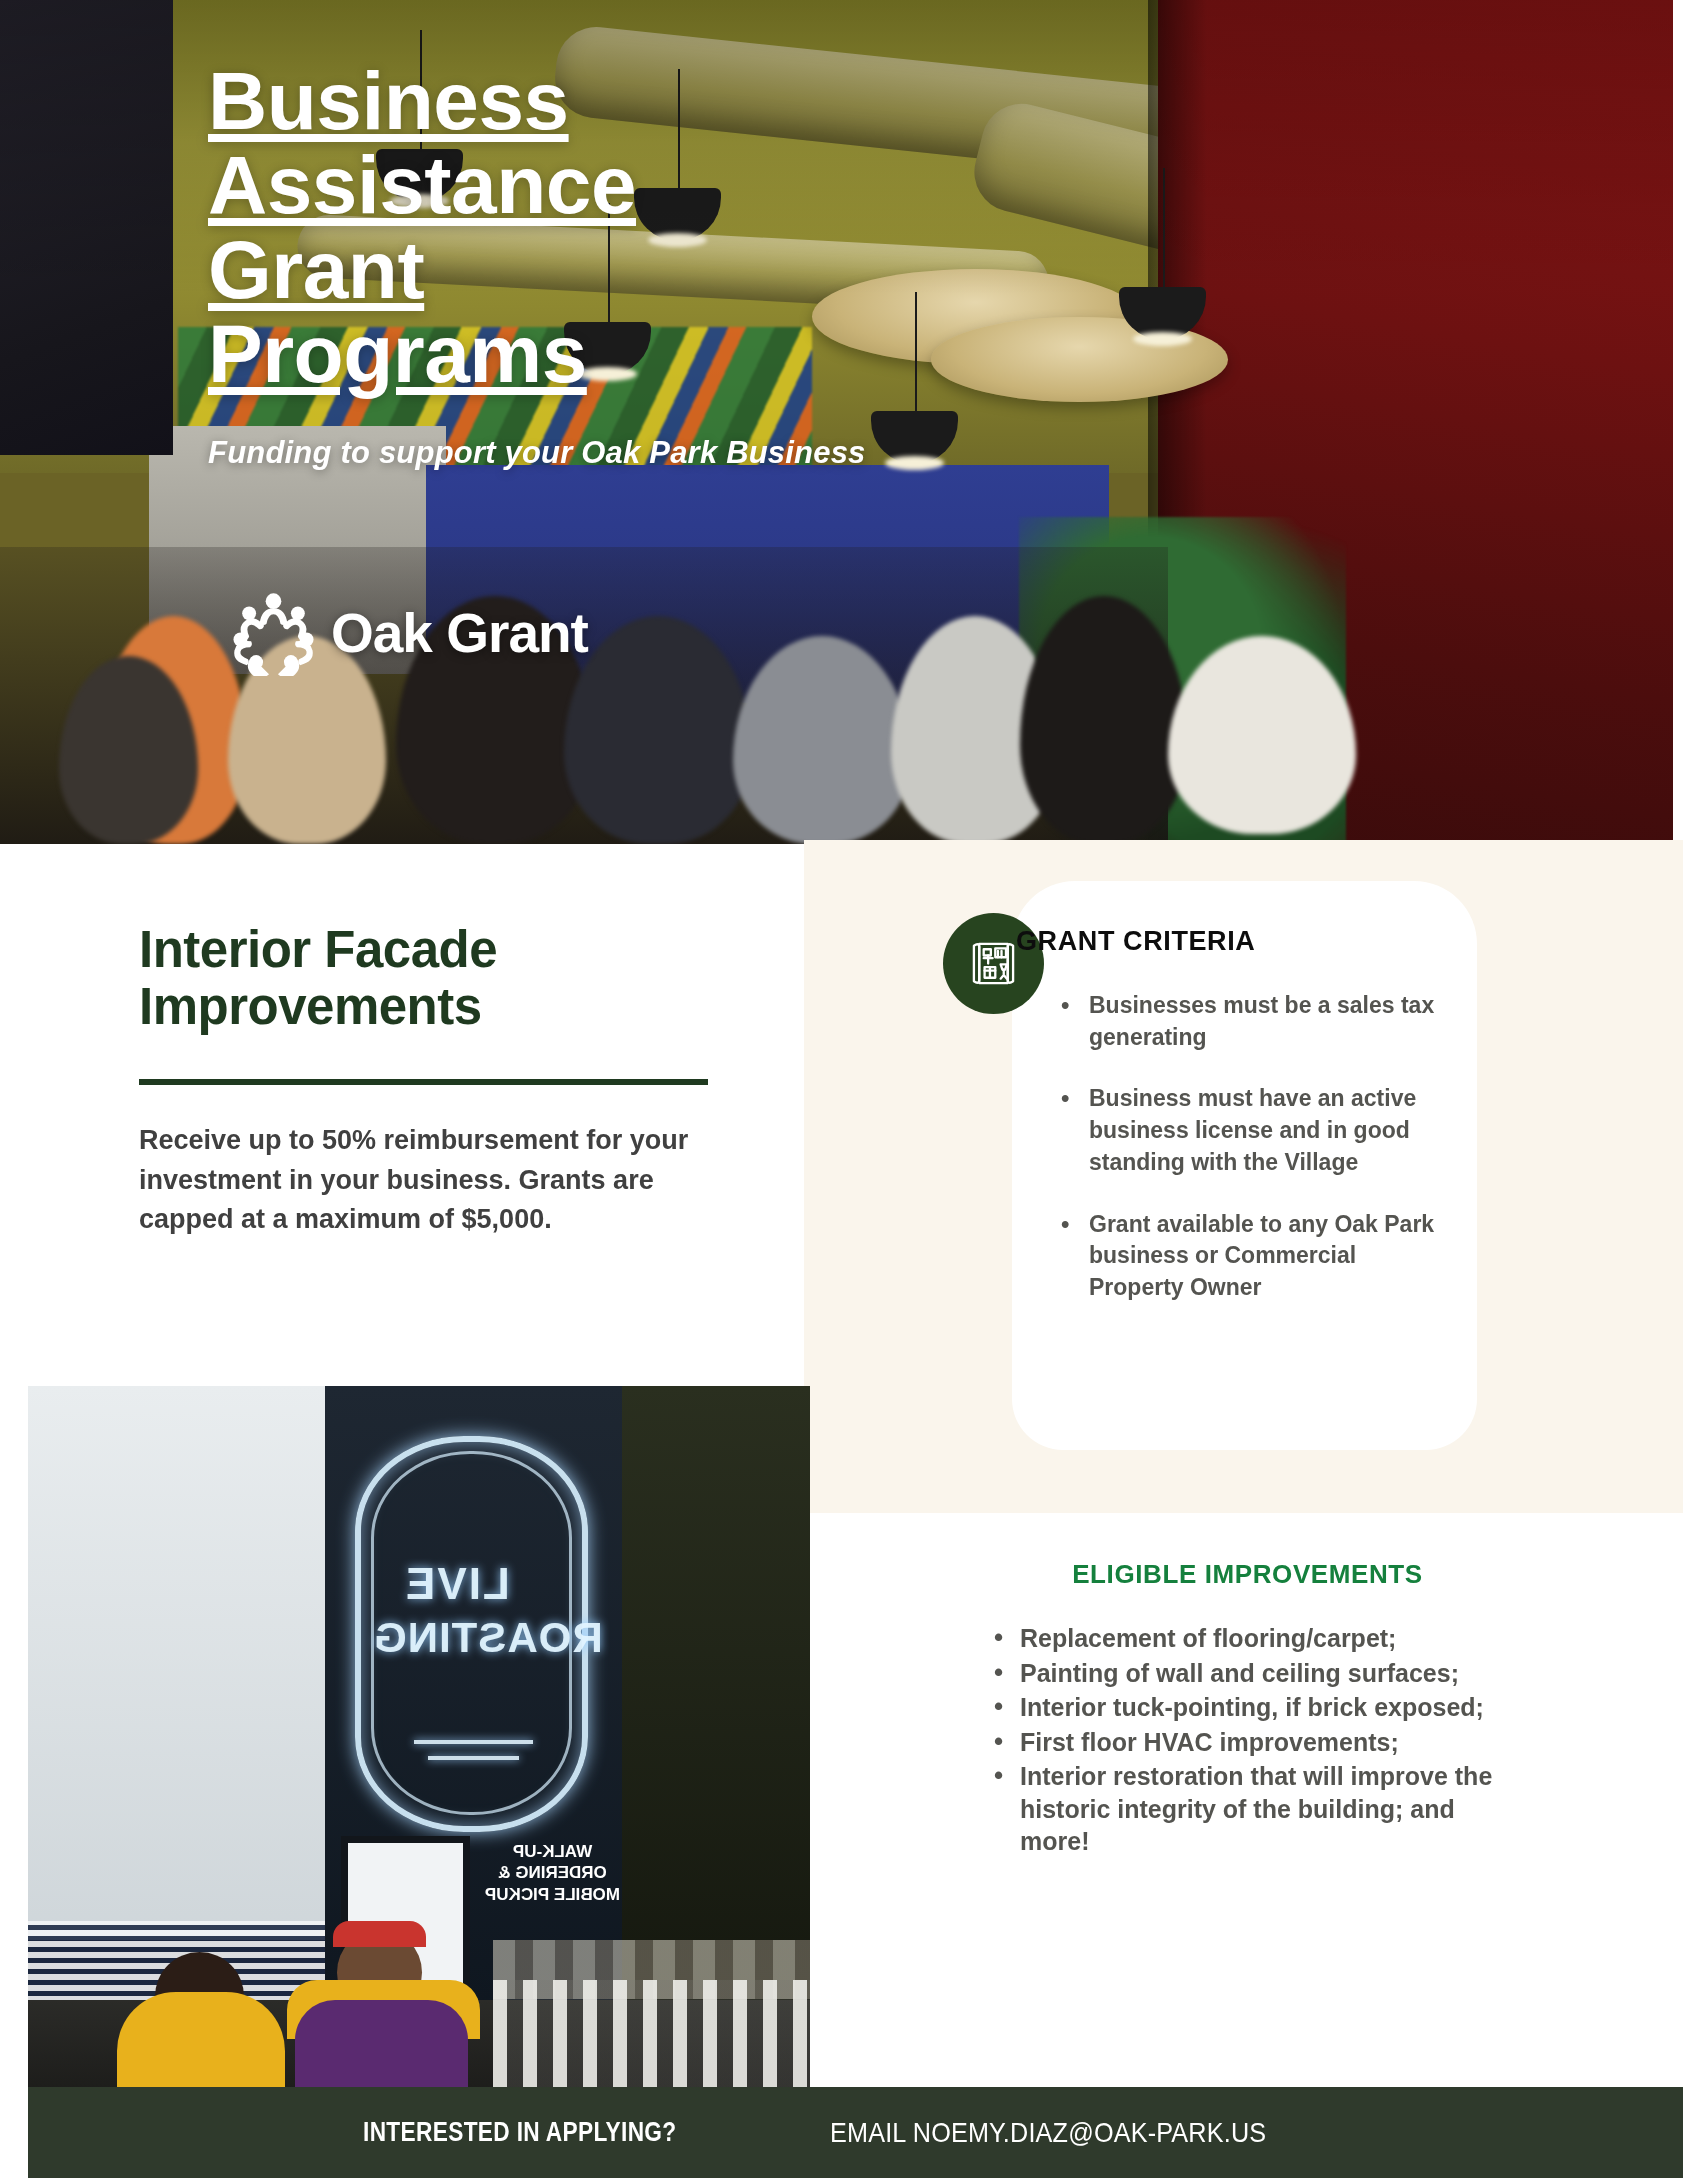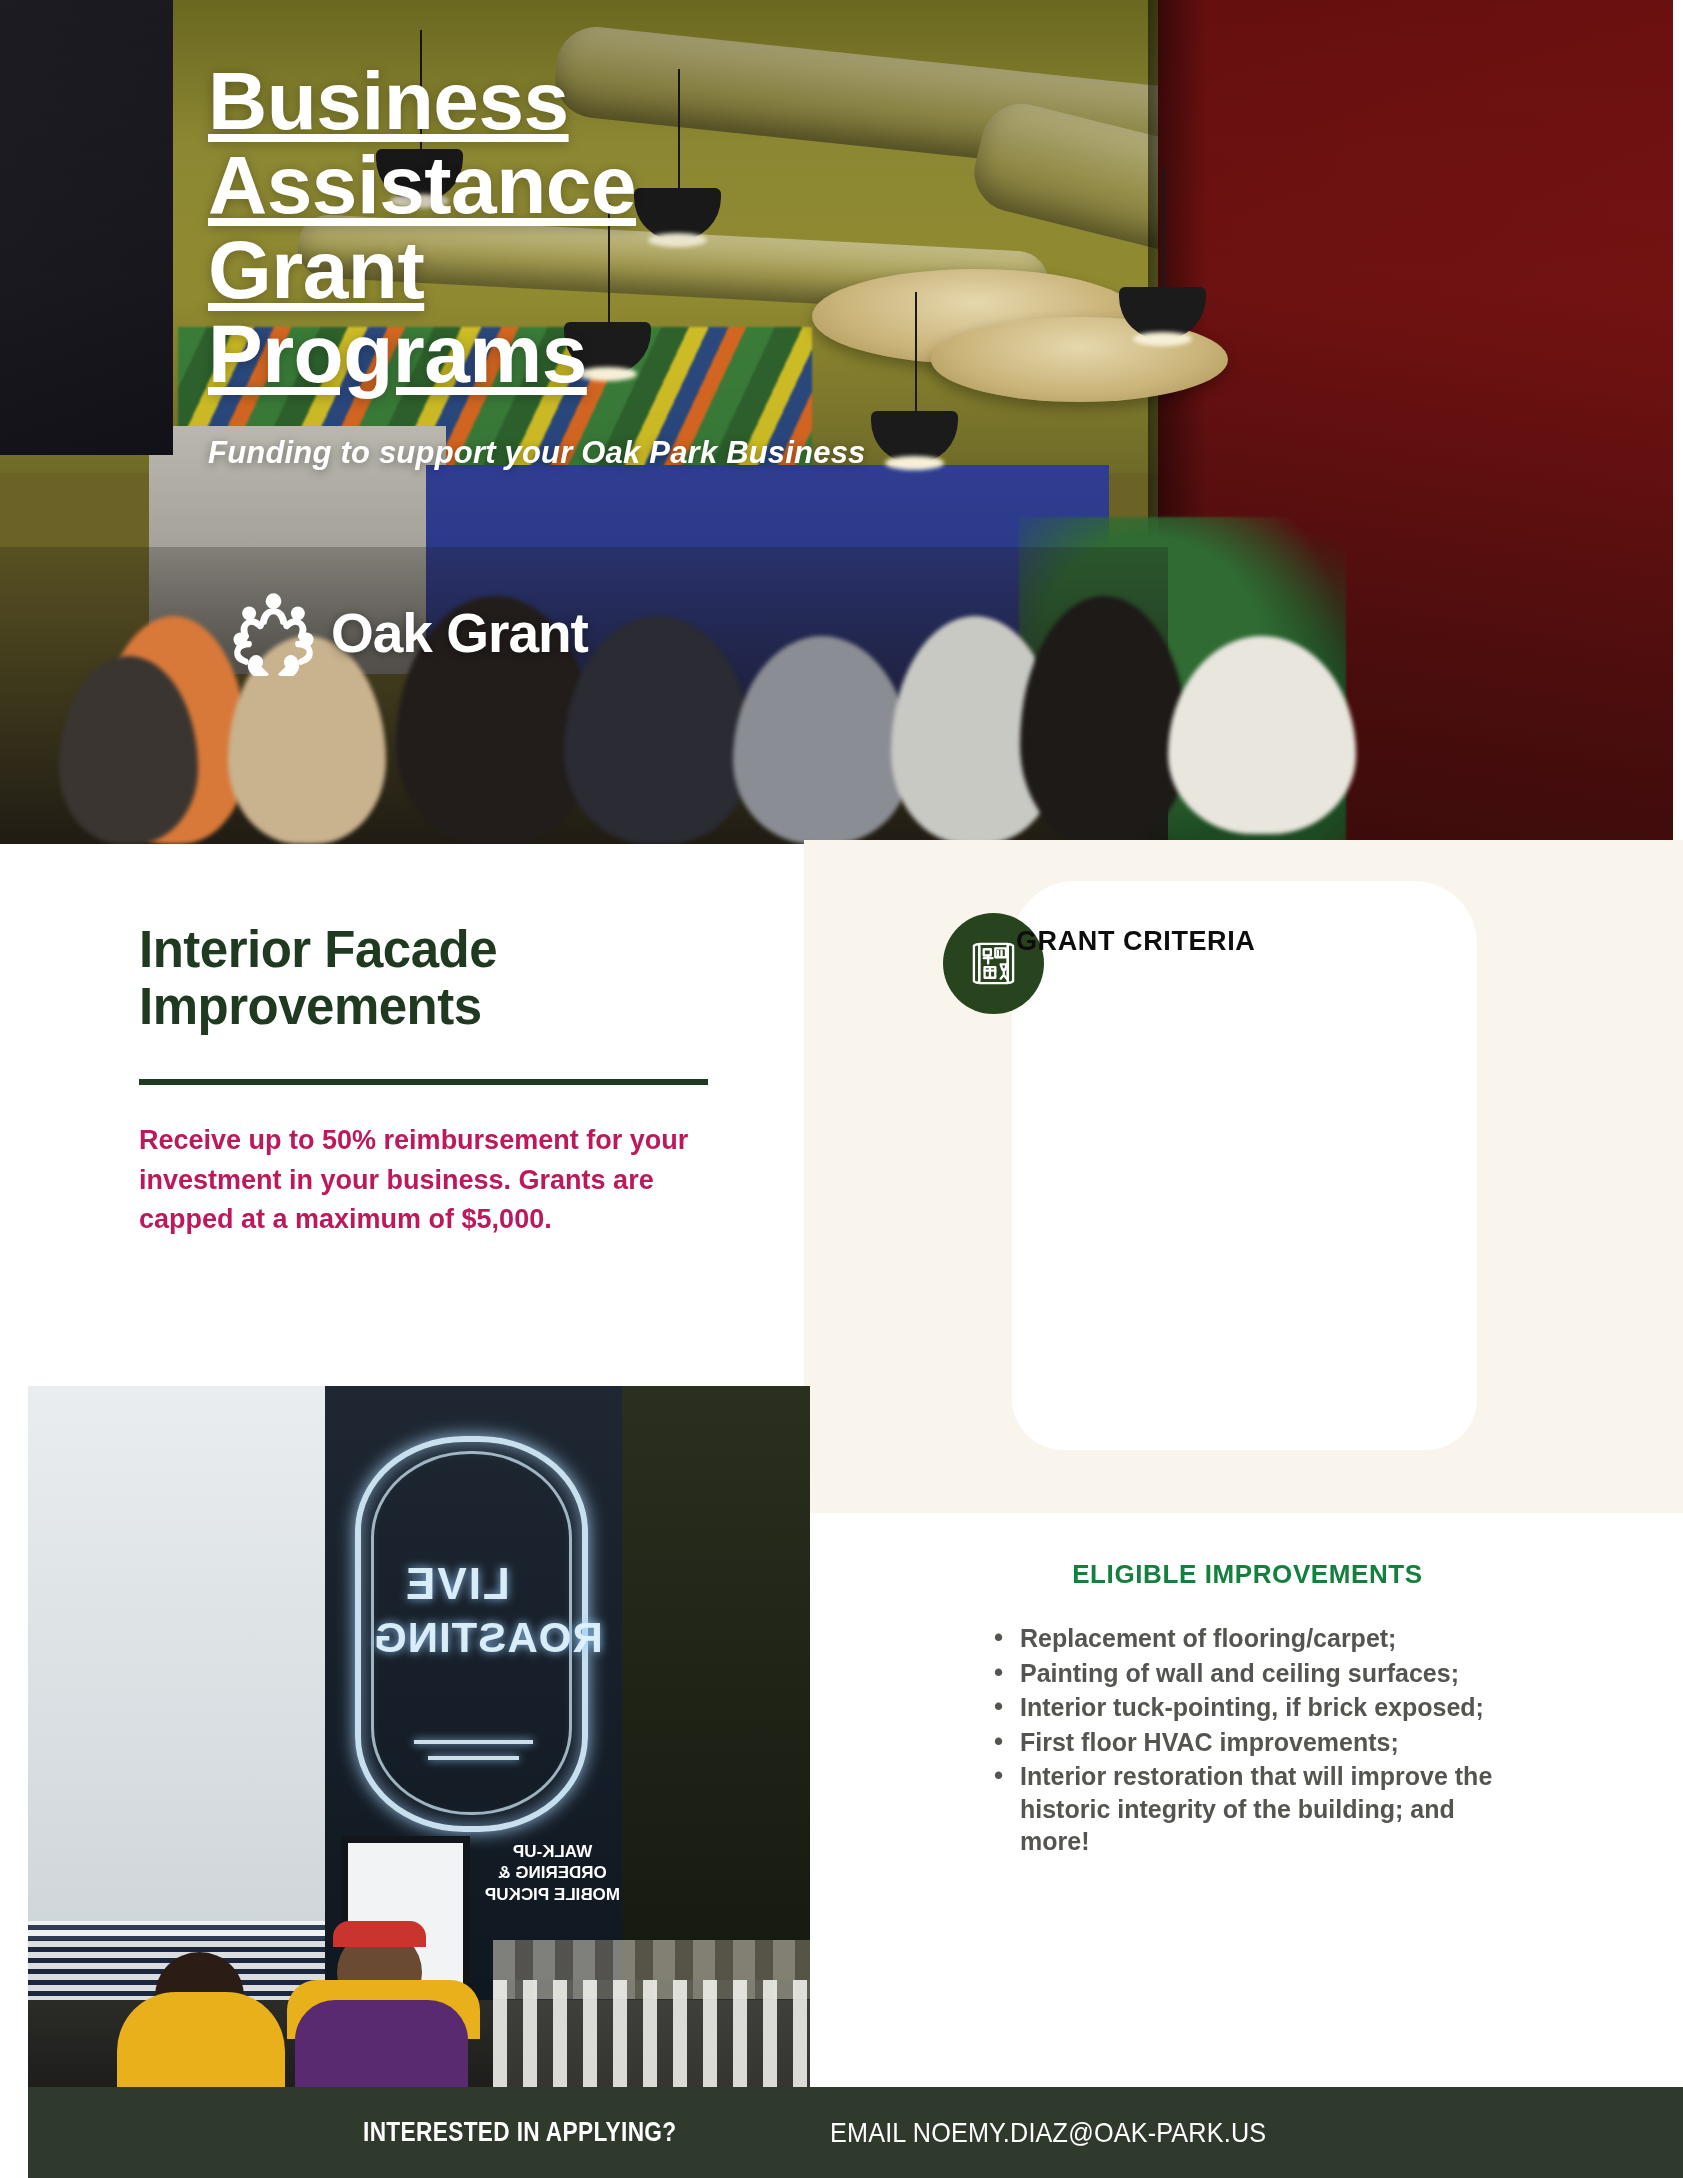--- a/index.html
+++ b/index.html
@@ -66,21 +66,21 @@
   
   .logo-wrap { position:absolute; left:230px; top:589px; z-index:7; display:flex; align-items:center; gap:14px; }
   .logo-mark { width:87px; height:87px; position:relative; }
   .logo-word { color:#fff; font-size:55px; font-weight:700; letter-spacing:-1px;
     text-shadow:0 2px 10px rgba(0,0,0,.4); }
 
   
   .left-col { position:absolute; left:139px; top:921px; width:594px; z-index:3; }
   .sec-title { color:#1f3a20; font-size:51px; font-weight:700; line-height:1.12; letter-spacing:-0.5px; }
   .rule { margin:44px 0 36px 0; width:569px; height:6px; background:#1f3a20; }
-  .lead { color:#be185d; font-size:27px; font-weight:700; line-height:1.46; }
+  .lead { color:#404040; font-size:27px; font-weight:700; line-height:1.46; }
 
   
   .cream { position:absolute; left:804px; top:840px; width:879px; height:673px; background:#faf5ec; z-index:2; }
   .criteria-card {
     position:absolute; left:1012px; top:881px; width:465px; height:569px;
     background:#ffffff; border-radius:63px 63px 51px 51px; z-index:4;
   }
   .crit-icon {
     position:absolute; left:943px; top:913px; width:101px; height:101px; border-radius:50%;
     background:#27441f; z-index:5; display:flex; align-items:center; justify-content:center;
@@ -247,20 +247,25 @@
         <path d="M37 18 v7 M41 18 v7"></path>
         <path d="M21 26 h10 M26 23 v9"></path>
         <rect x="22" y="36" width="12" height="12"></rect>
         <path d="M22 40 h12 M28 36 v12"></path>
         <path d="M40 33 h7 l-2 6 h-3 z"></path>
         <path d="M43.5 39 v6 M40 49 l3.5-4 3.5 4"></path>
       </g>
     </svg>
   </div>
   <div class="crit-head">GRANT CRITERIA</div>
+  <ul class="crit-list">
+    <li>Businesses must be a sales tax generating</li>
+    <li>Business must have an active business license and in good standing with the Village</li>
+    <li>Grant available to any Oak Park business or Commercial Property Owner</li>
+  </ul>
 
   <div class="elig">
     <div class="elig-head">ELIGIBLE IMPROVEMENTS</div>
     <ul class="elig-list">
       <li>Replacement of flooring/carpet;</li>
       <li>Painting of wall and ceiling surfaces;</li>
       <li>Interior tuck-pointing, if brick exposed;</li>
       <li>First floor HVAC improvements;</li>
       <li>Interior restoration that will improve the historic integrity of the building; and more!</li>
     </ul>

